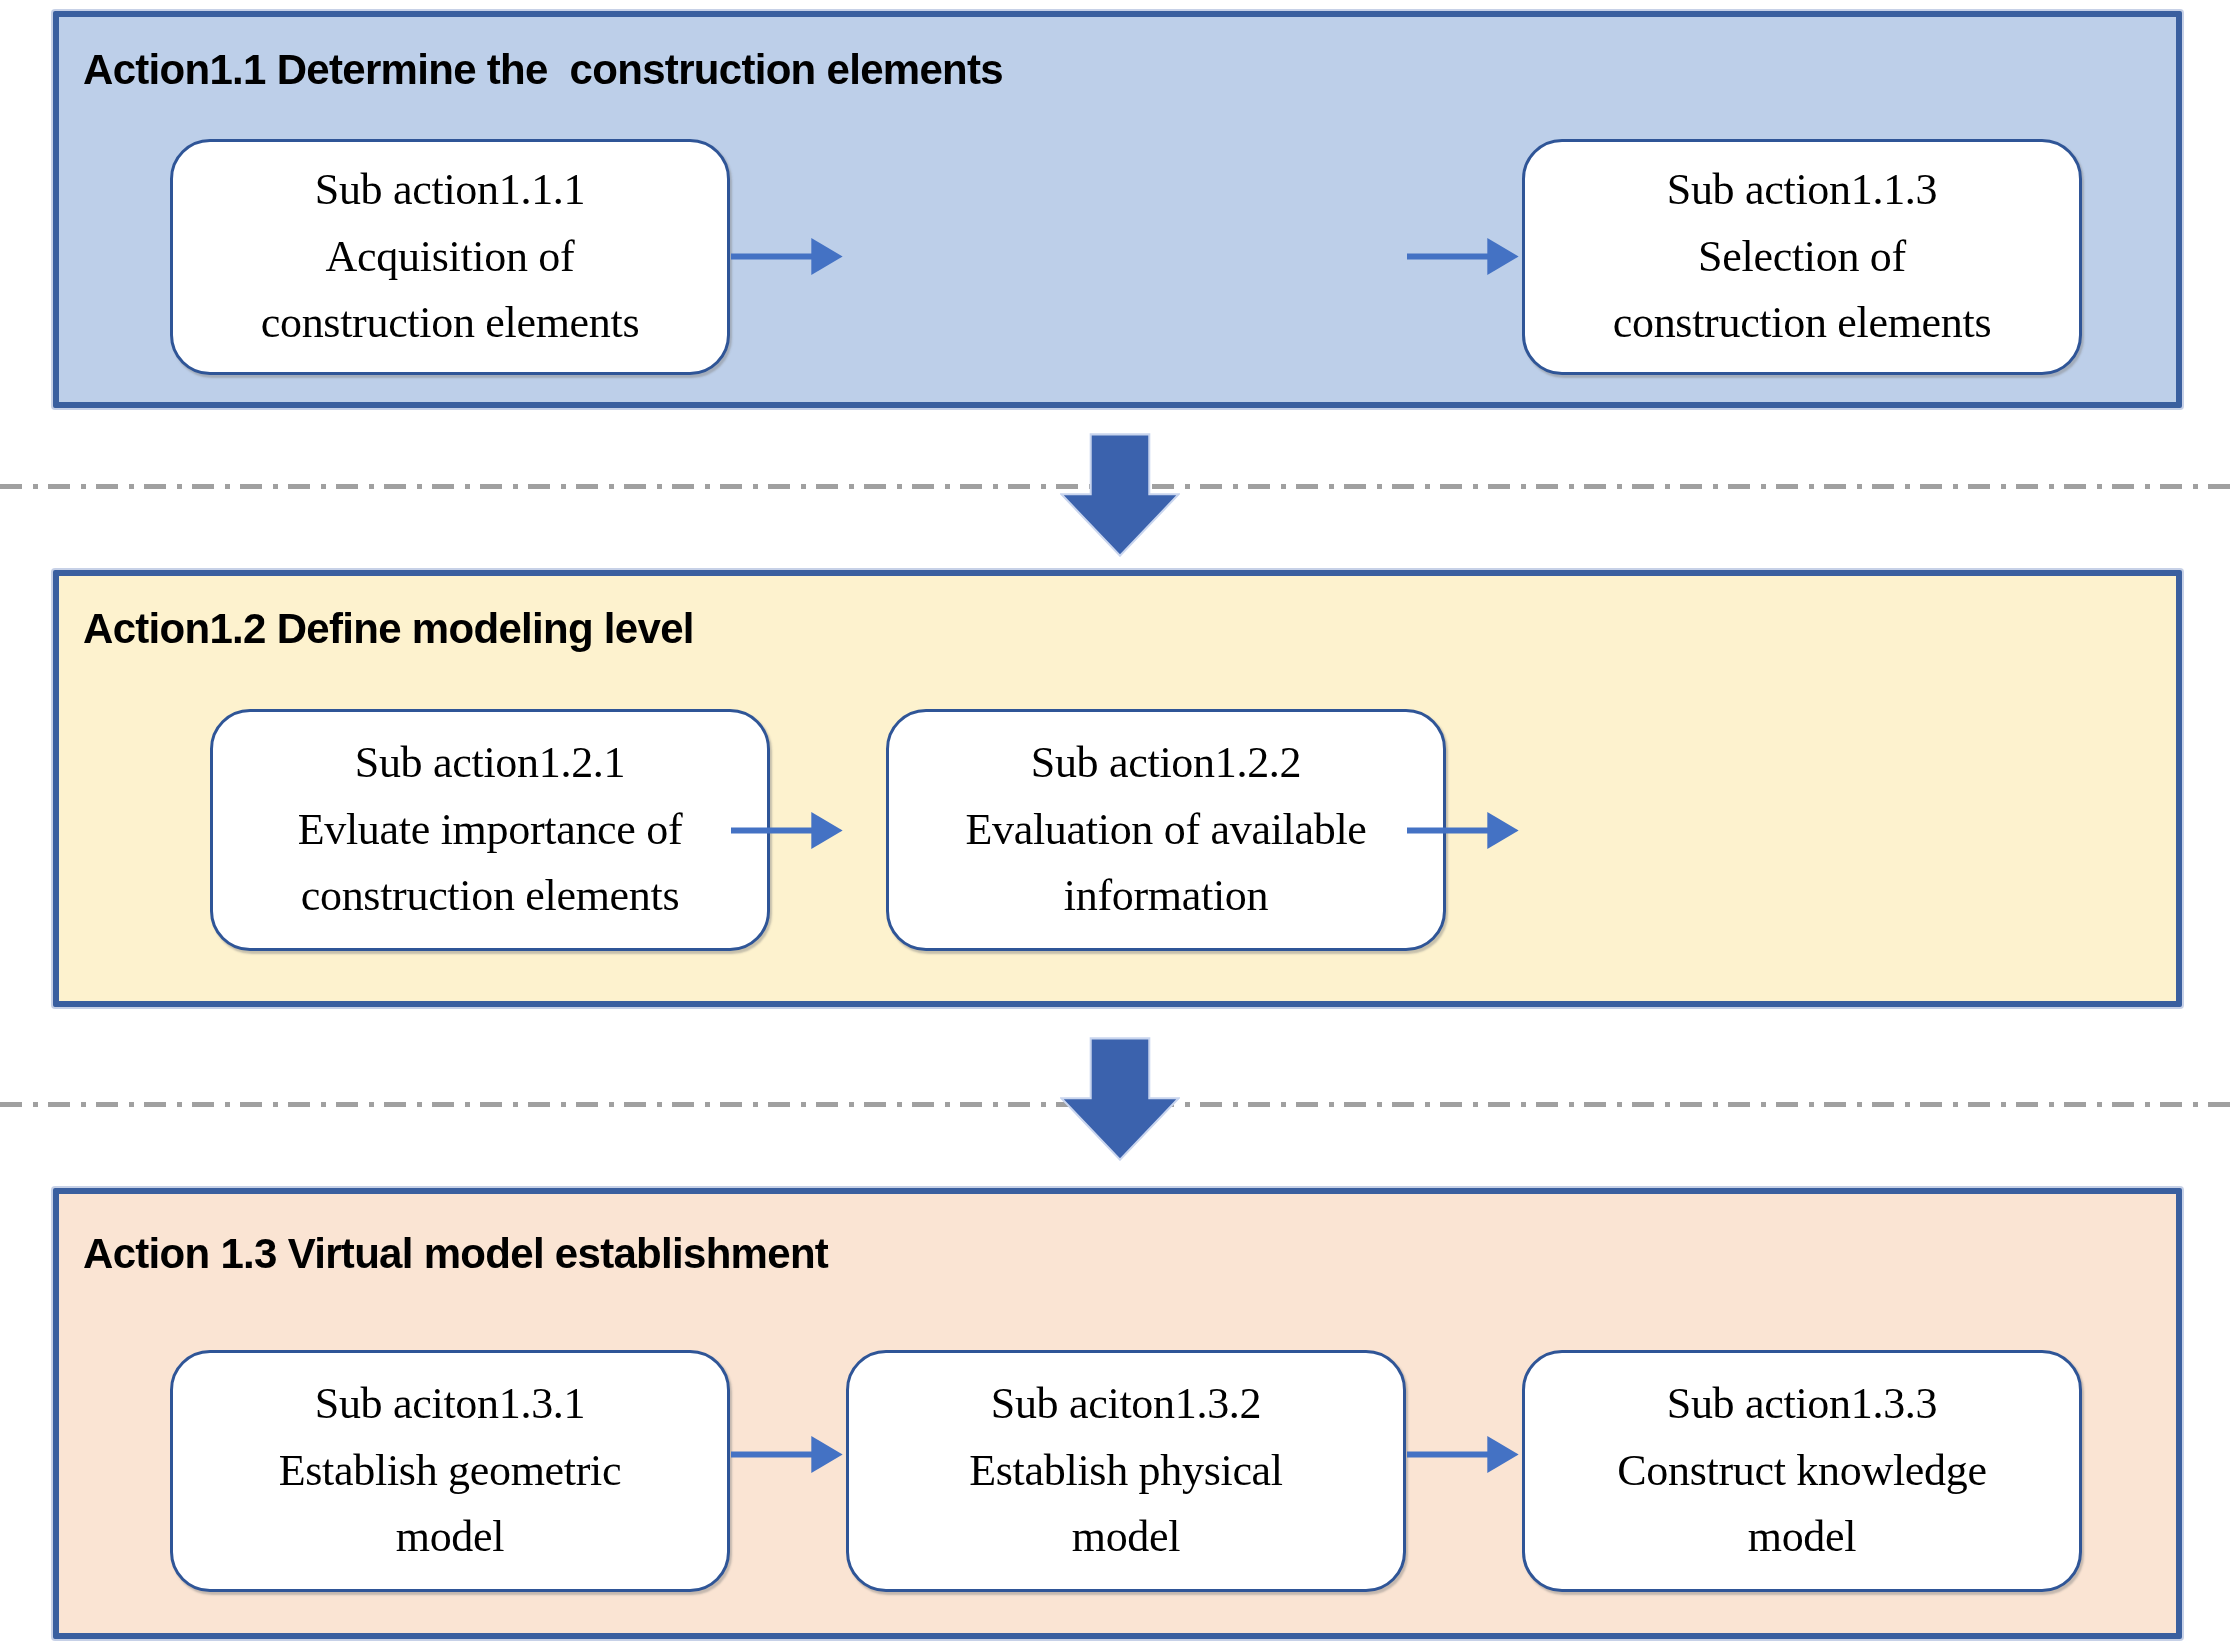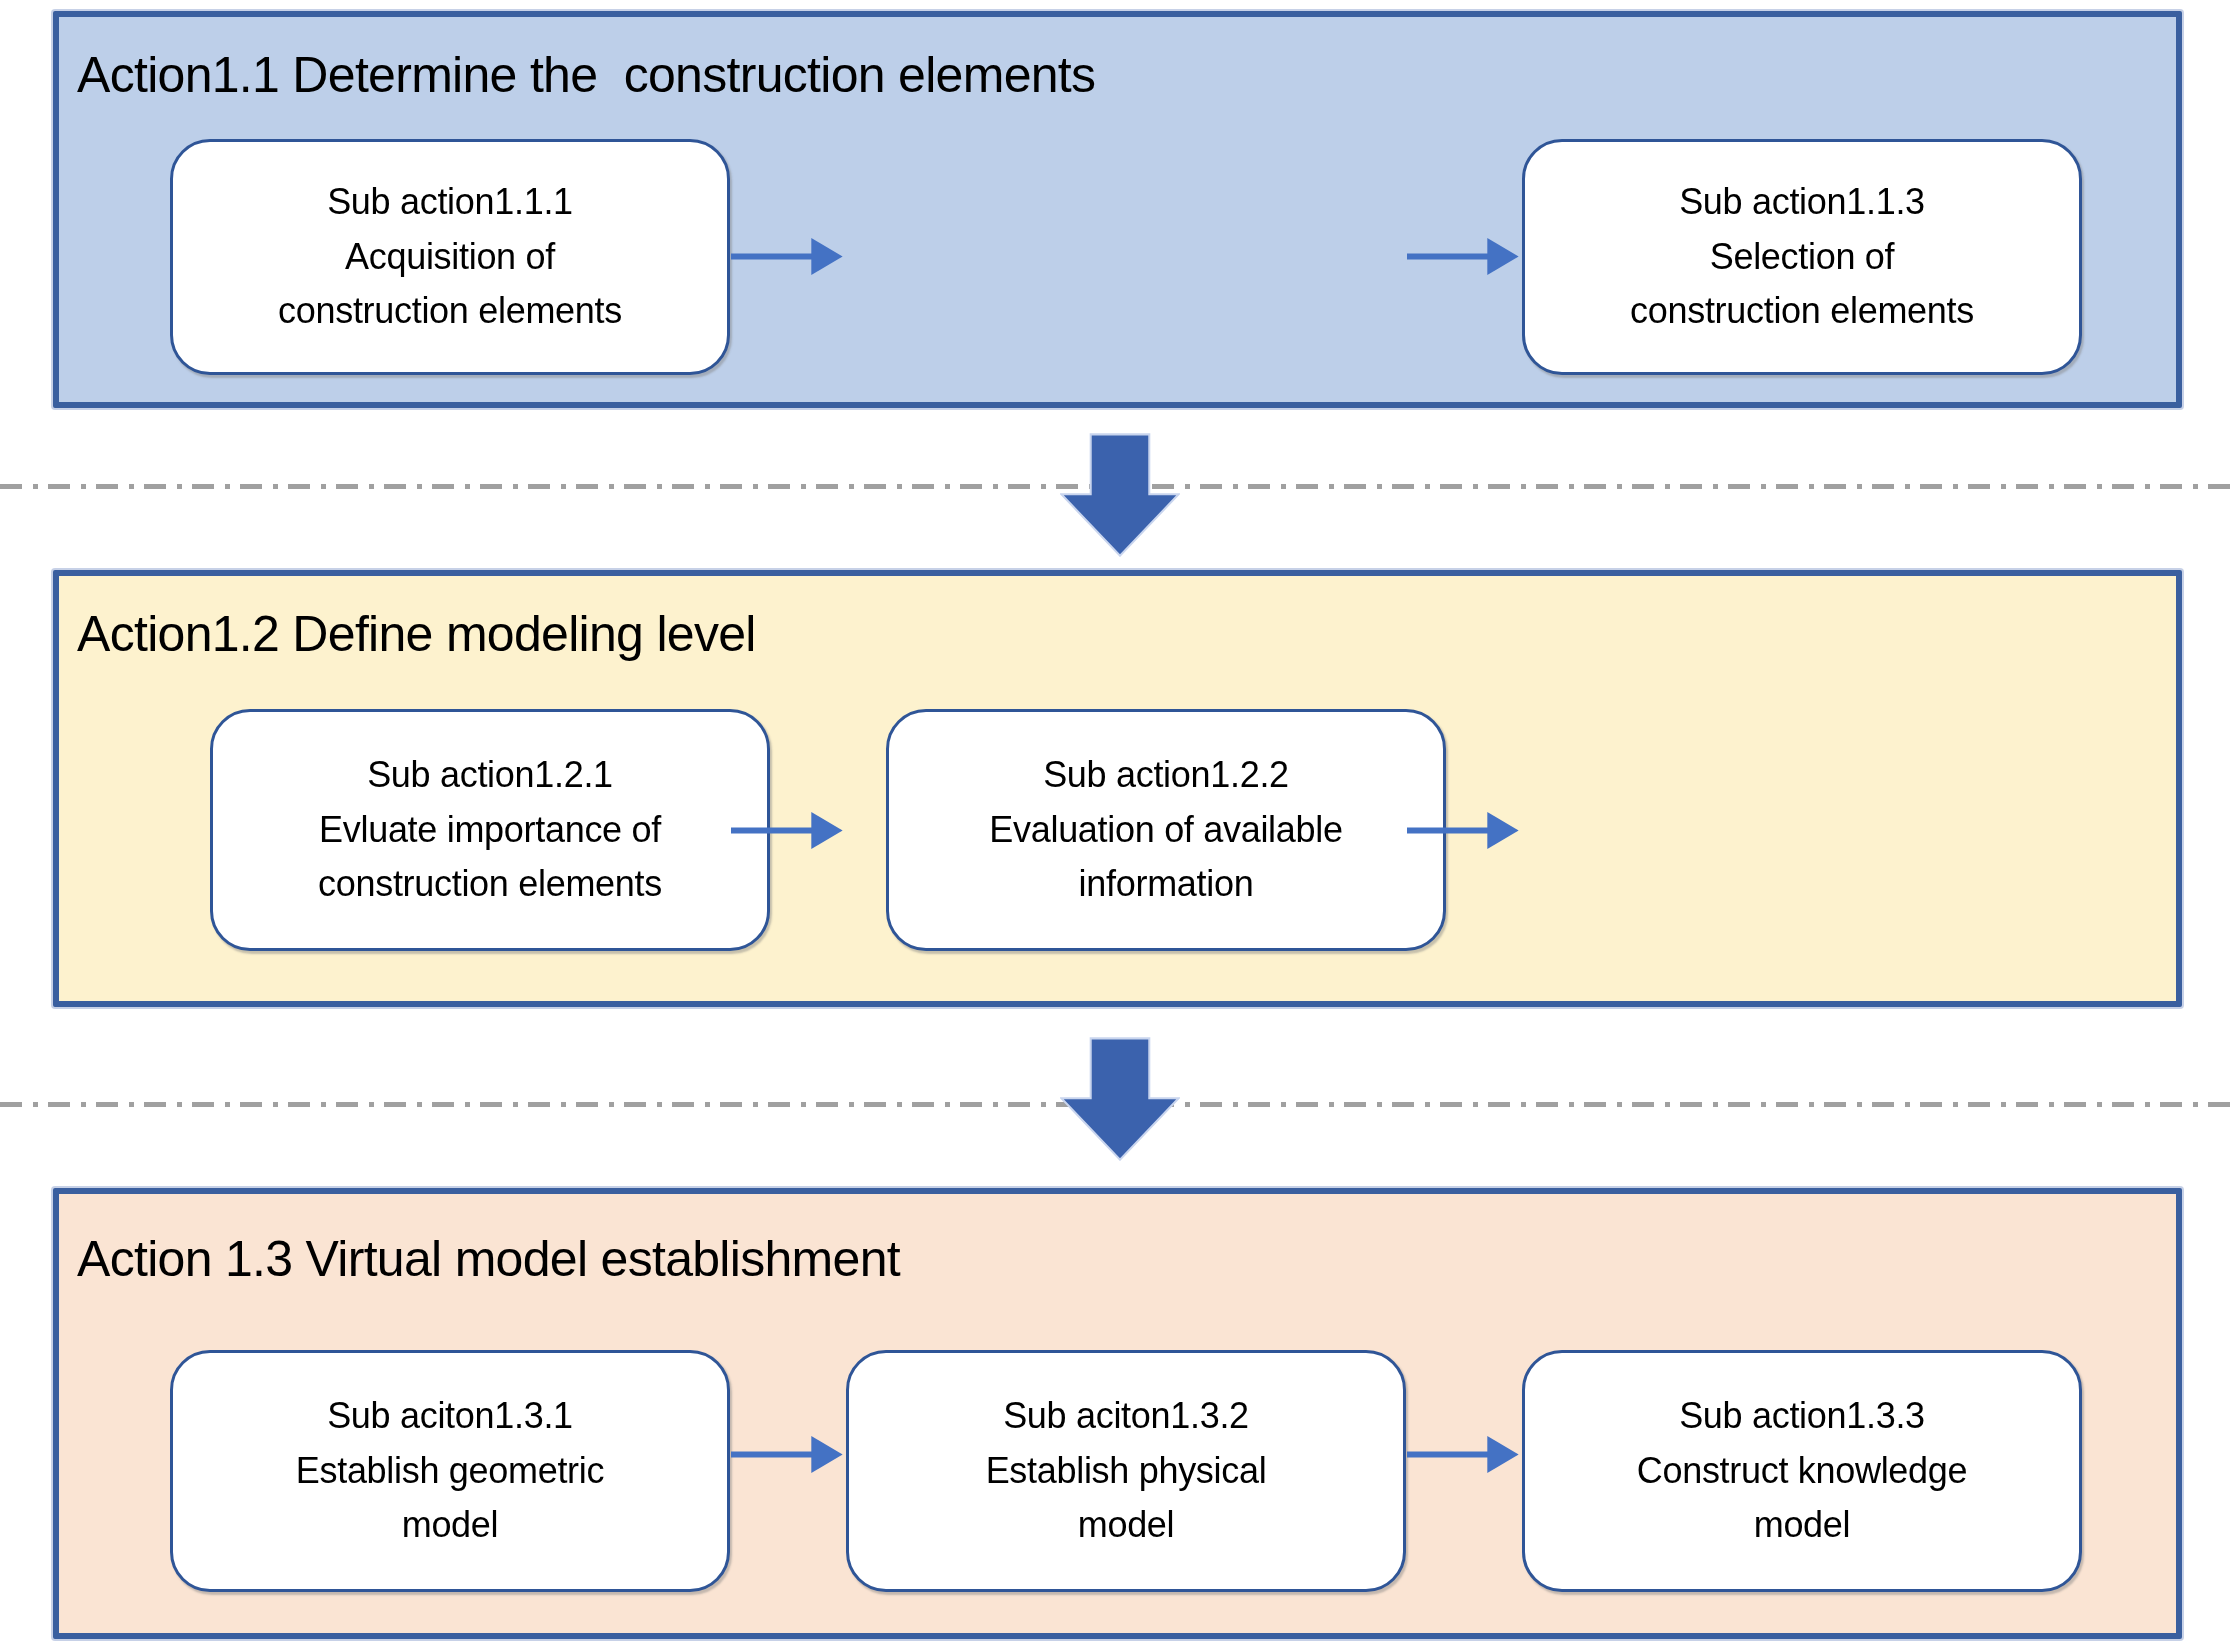--- a/index.html
+++ b/index.html
@@ -21,24 +21,24 @@
     border: 6.1px solid var(--section-border);
     border-radius: 2px;
     box-shadow: 0 0 0 2px rgba(130, 152, 201, 0.45);
   }
   .s1 { top: 11px;   height: 397px; background: var(--section1-fill); }
   .s2 { top: 570px;  height: 437px; background: var(--section2-fill); }
   .s3 { top: 1188px; height: 451px; background: var(--section3-fill); }
 
   .section-title {
     position: absolute;
-    left: 18px;
+    left: 24px;
     top: 29px;
-    font-size: 50px;
-    font-weight: 400;
+    font-size: 42px;
+    font-weight: 700;
     letter-spacing: -0.7px;
     white-space: pre-wrap;
     color: var(--text);
   }
   .s3 .section-title { top: 36px; }
 
   .sub-box {
     position: absolute;
     width: 560px;
     box-sizing: border-box;
@@ -52,26 +52,27 @@
     text-align: center;
   }
   .s1 .sub-box { top: 122px; height: 236px; }
   .s2 .sub-box { top: 133px; height: 242px; margin-left: 40px; }
   .s3 .sub-box { top: 156px; height: 242px; }
   .pos-a { left: 111px; }
   .pos-b { left: 787px; }
   .pos-c { left: 1463px; }
 
   .box-text {
-    font-size: 36px;
+    font-size: 44px;
     line-height: 1.52;
     letter-spacing: -0.3px;
     white-space: pre-line;
     color: var(--text);
     padding: 0 12.3px;
+    font-family: Liberation Serif, serif;
   }
 
   .small-arrow { position: absolute; width: 113px; height: 41px; }
   .s1 .small-arrow { top: 219px; }
   .s2 .small-arrow { top: 234px; }
   .s3 .small-arrow { top: 240px; }
   .gap-1 { left: 672px; }
   .gap-2 { left: 1348px; }
   .small-arrow line    { stroke: var(--small-arrow); stroke-width: 9; }
   .small-arrow polygon { fill: var(--small-arrow); }

